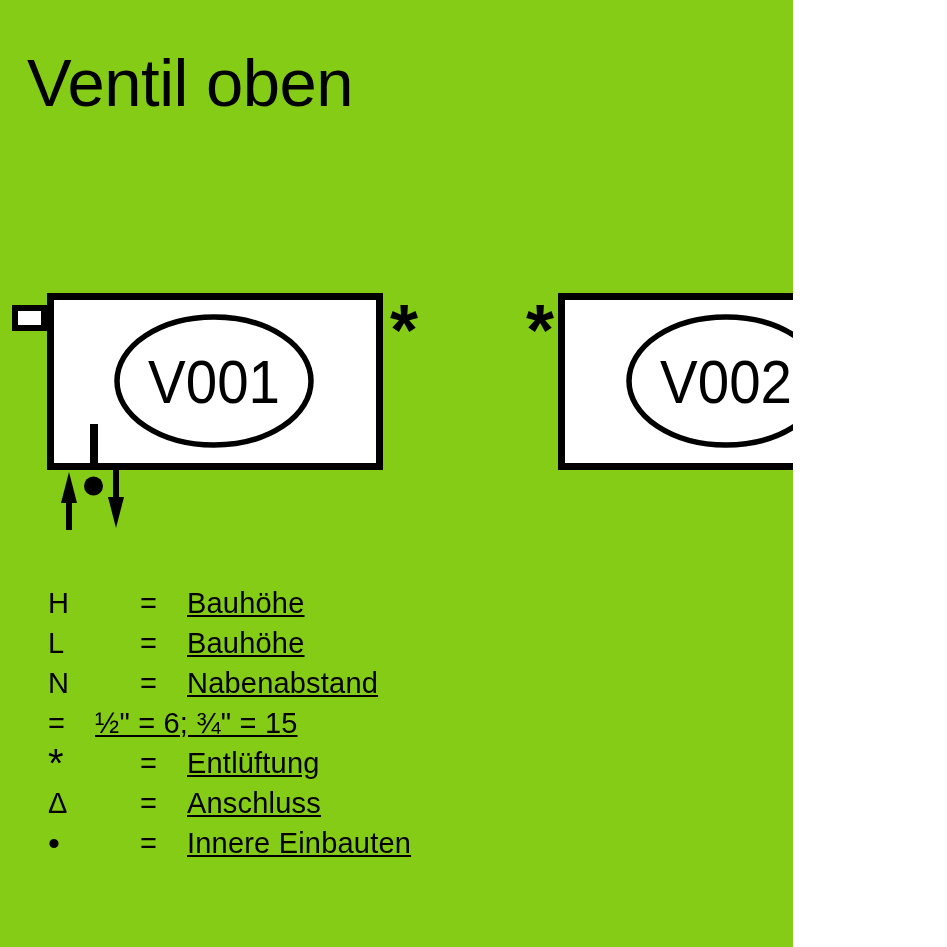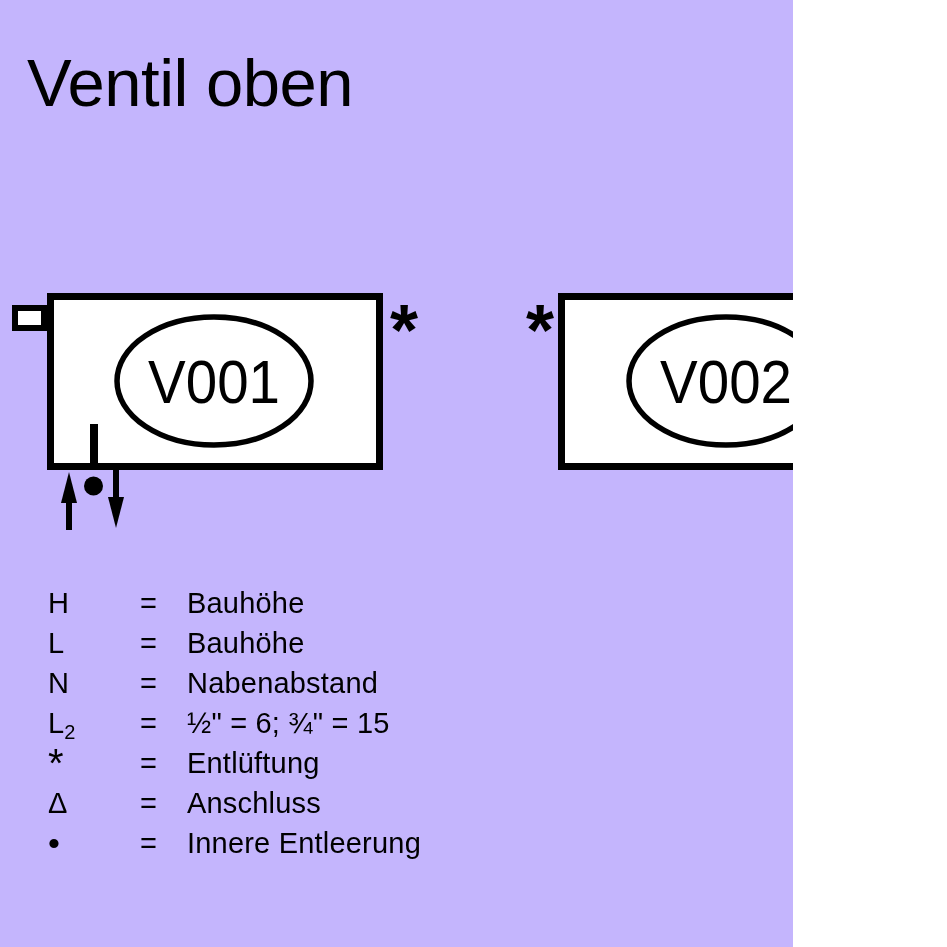--- a/index.html
+++ b/index.html
@@ -1,20 +1,20 @@
 <!DOCTYPE html>
 <html><head>
 <meta charset="utf-8">
 <style>
   html, body { margin: 0; padding: 0; }
   .page {
     position: relative;
     width: 793px;
     height: 947px;
-    background: #c4b5fd;
+    background: #84cc16;
     color: #000000;
     font-family: "Liberation Sans", sans-serif;
     overflow: hidden;
   }
 
   
   .title {
     position: absolute;
     left: 27px;
     top: 38px;
@@ -47,21 +47,21 @@
     position: absolute;
     left: 48px;
     top: 583px;
     font-size: 29px;
     letter-spacing: 0.2px;
   }
   .lrow { display: flex; align-items: flex-start; }
   .lrow > span, .lrow .ldesc div { line-height: 40px; }
   .lsym  { flex: 0 0 92px; width: 92px; }
   .leq   { flex: 0 0 47px; width: 47px; }
-  .ldesc { white-space: nowrap; }
+  .ldesc { white-space: nowrap; text-decoration: underline; }
   .lsub  { font-size: 20px; vertical-align: -6px; line-height: 0; }
   .sym-ast    { font-size: 40px; }
   .sym-bullet { font-size: 34px; }
 </style>
 </head>
 <body>
 
 <div class="page">
 
   <div class="title">
@@ -113,36 +113,35 @@
       <span class="lsym">L</span>
       <span class="leq">=</span>
       <span class="ldesc">Bauhöhe</span>
     </div>
     <div class="lrow">
       <span class="lsym">N</span>
       <span class="leq">=</span>
       <span class="ldesc">Nabenabstand</span>
     </div>
     <div class="lrow">
-      <span class="lsym"><span>L</span><span class="lsub">2</span></span>
       <span class="leq">=</span>
       <span class="ldesc">
         <div>½" = 6; ¾" = 15</div>
       </span>
     </div>
     <div class="lrow">
       <span class="lsym sym-ast">*</span>
       <span class="leq">=</span>
       <span class="ldesc">Entlüftung</span>
     </div>
     <div class="lrow">
       <span class="lsym">Δ</span>
       <span class="leq">=</span>
       <span class="ldesc">Anschluss</span>
     </div>
     <div class="lrow">
       <span class="lsym sym-bullet">•</span>
       <span class="leq">=</span>
-      <span class="ldesc">Innere Entleerung</span>
+      <span class="ldesc">Innere Einbauten</span>
     </div>
   </div>
 
 </div>
 
 </body></html>

